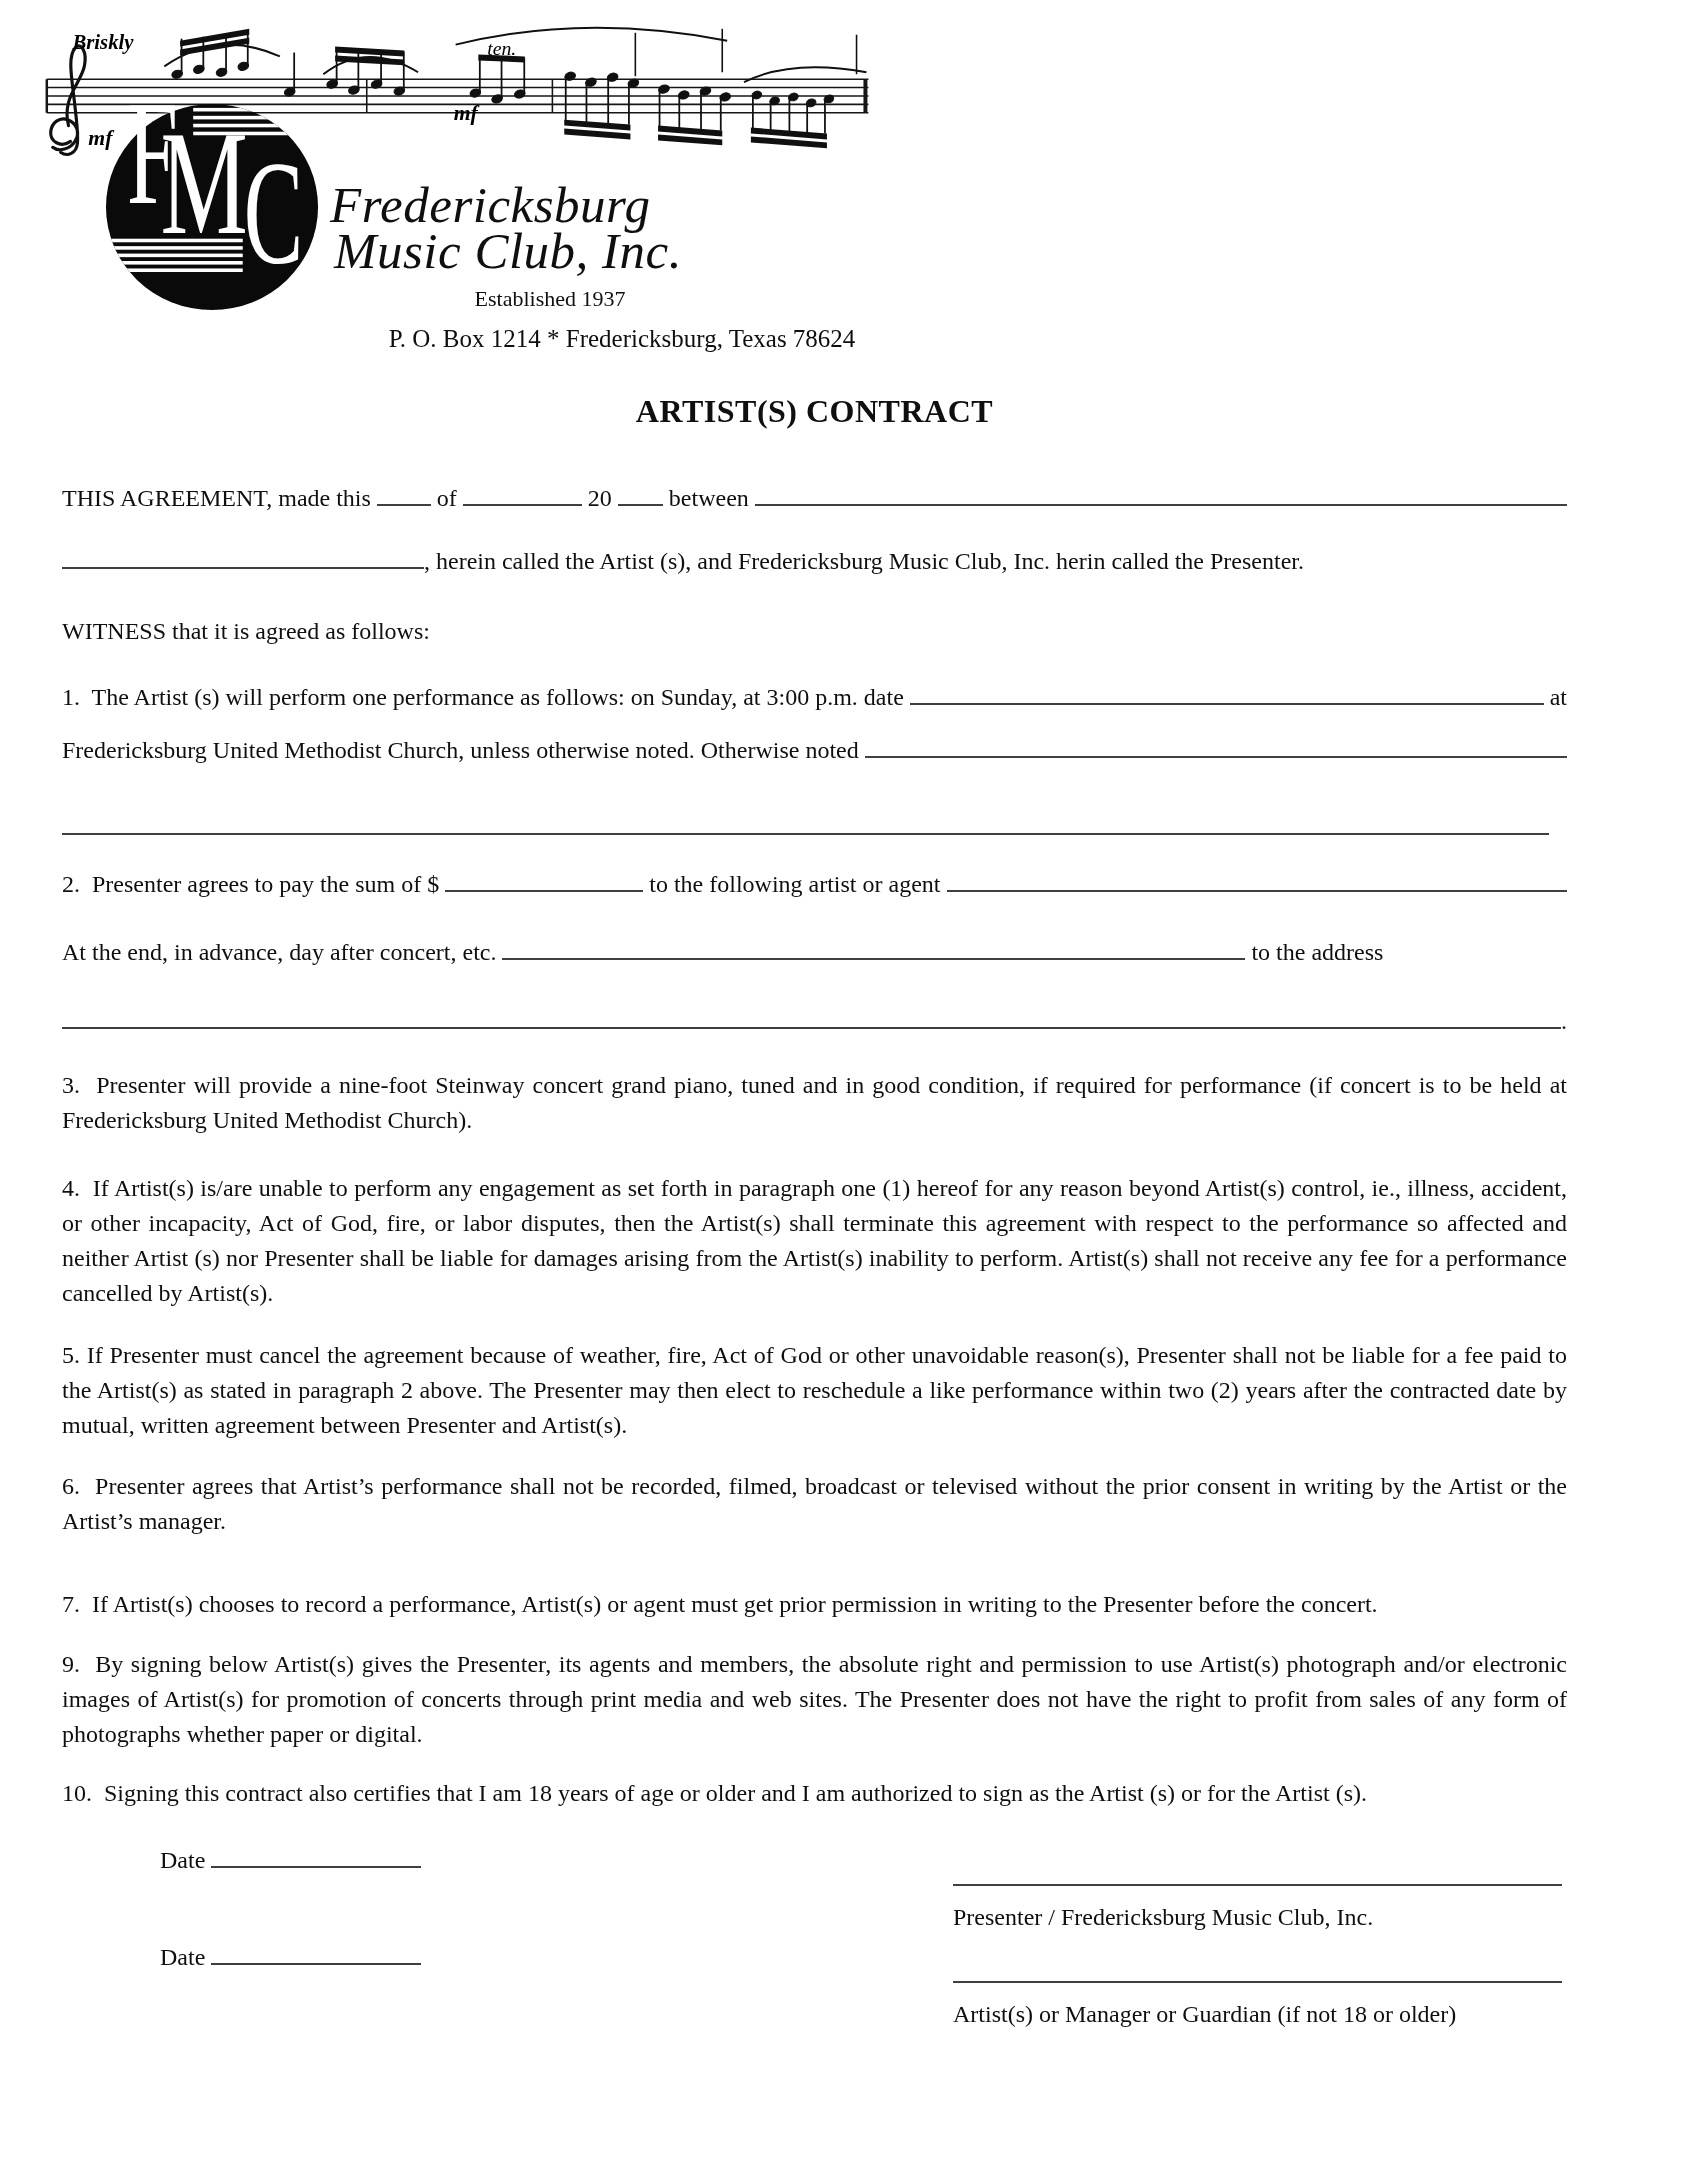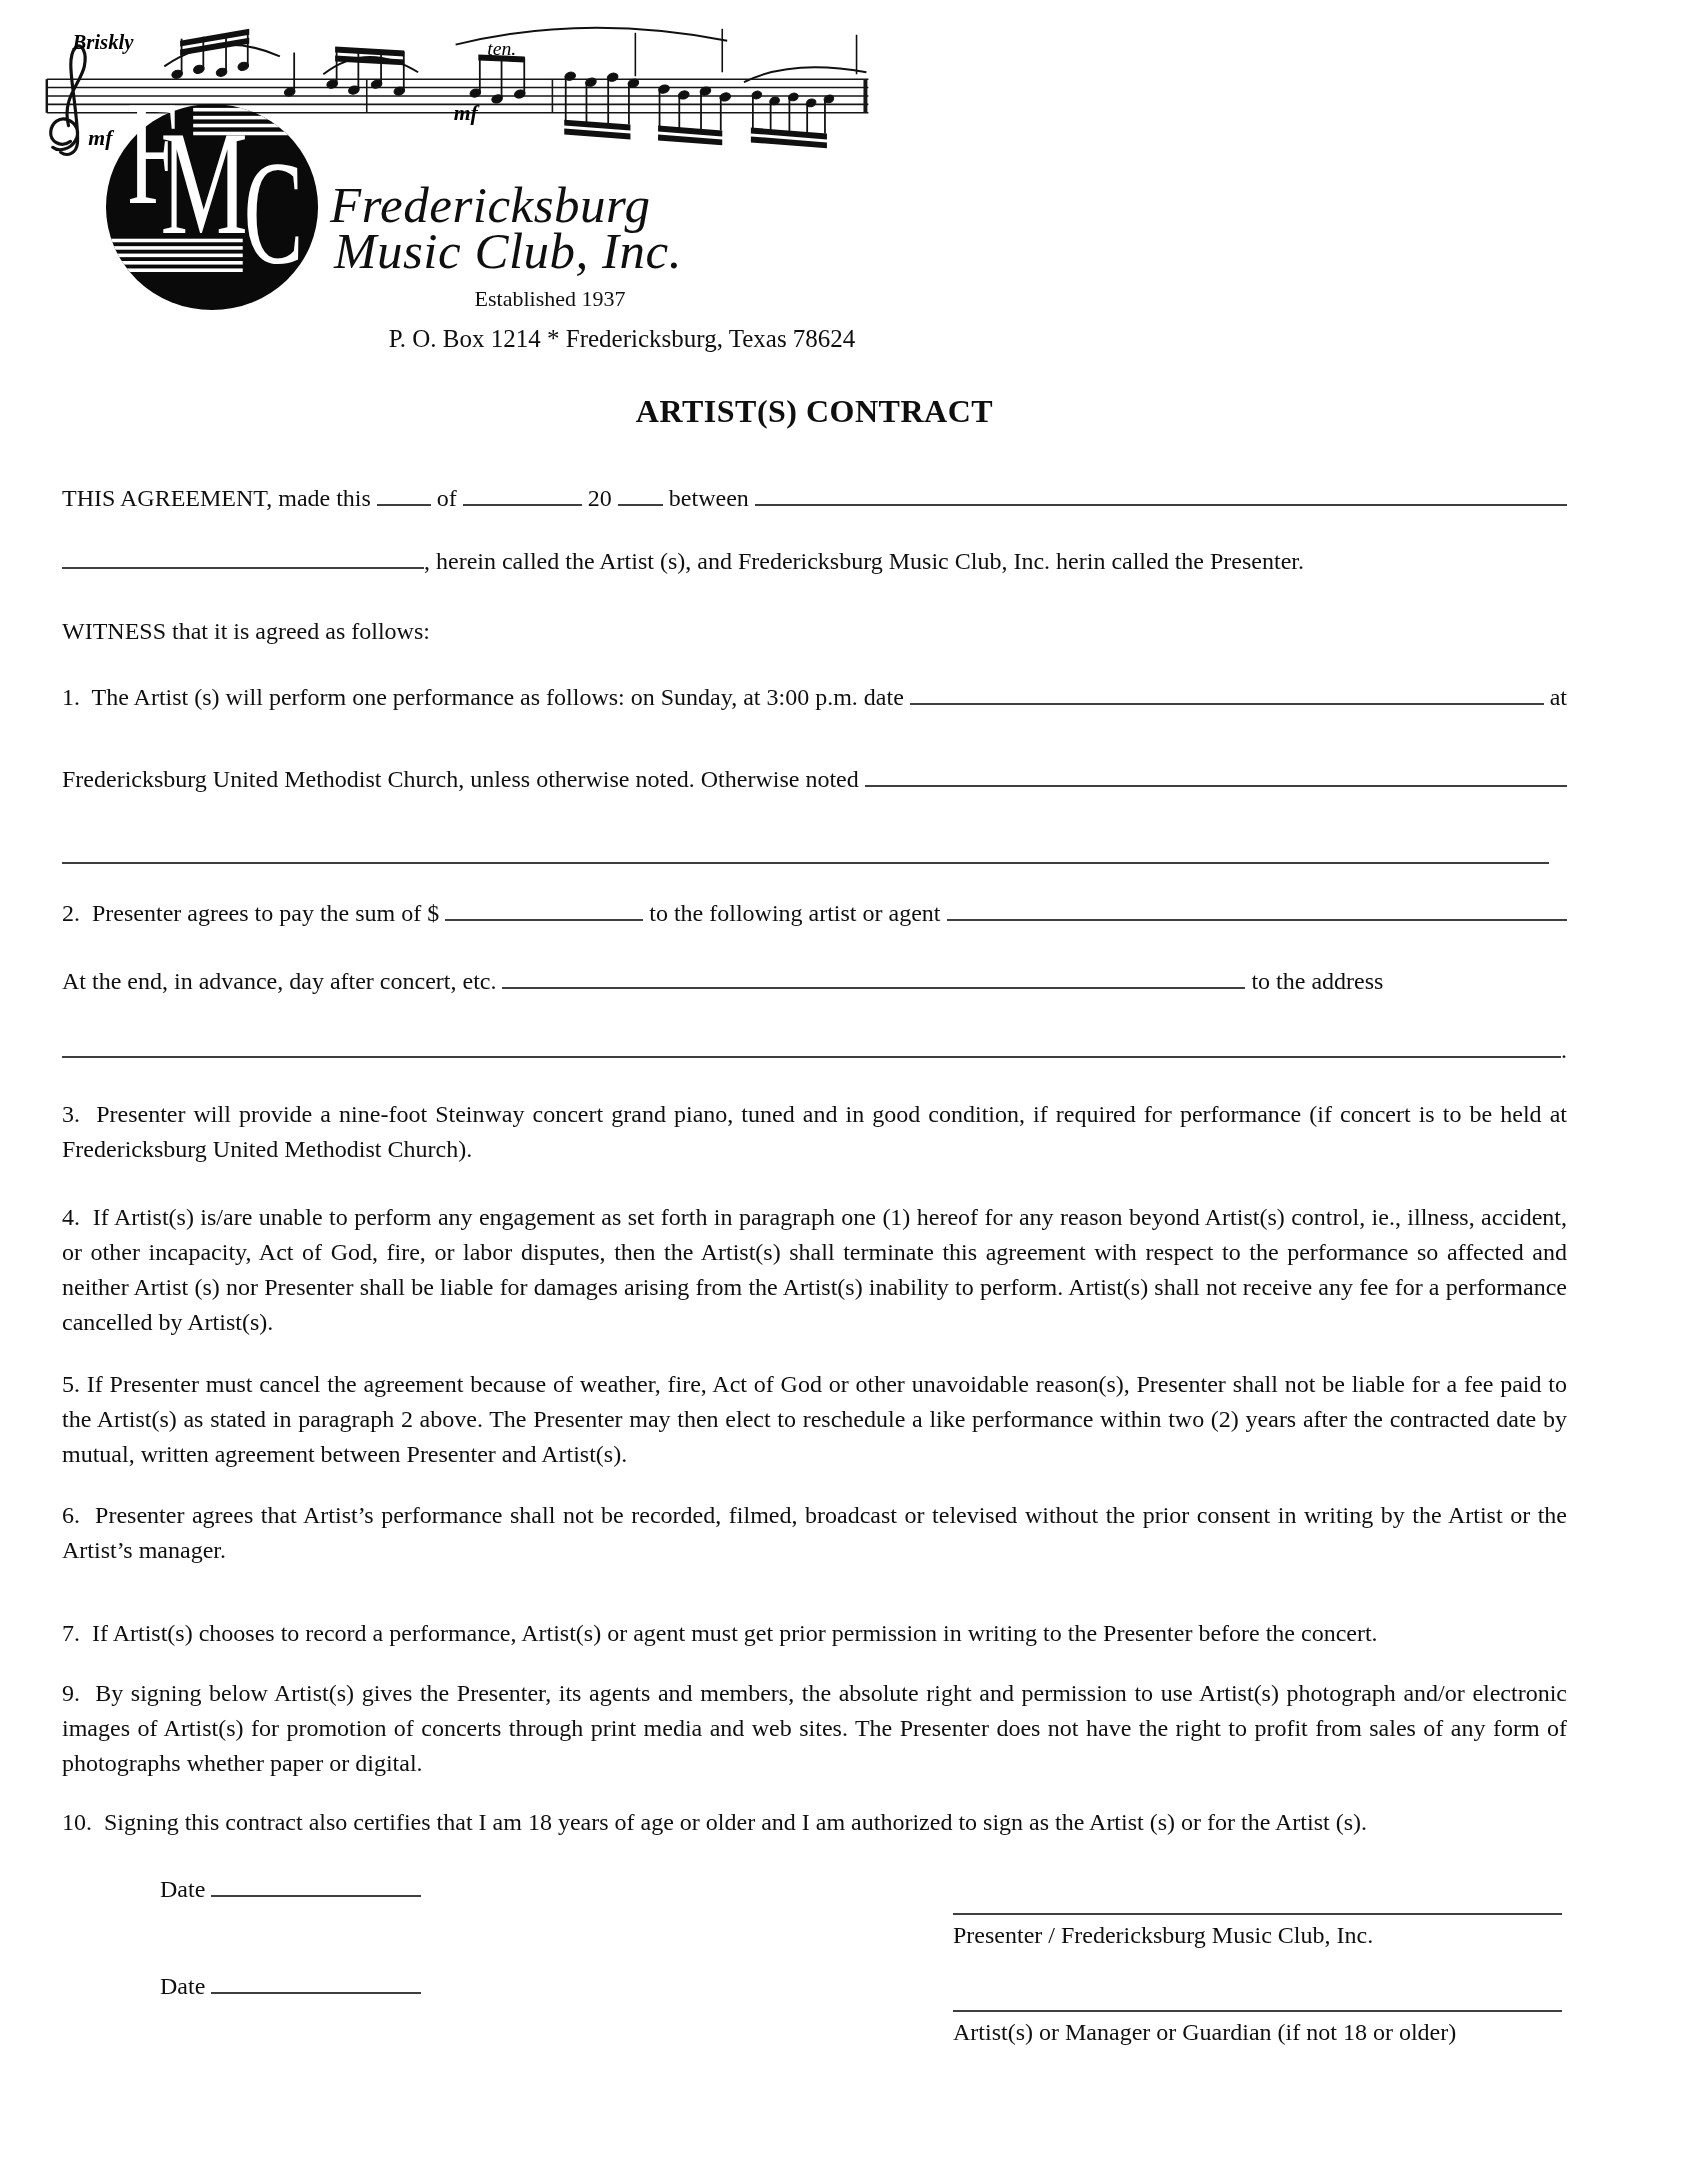--- a/index.html
+++ b/index.html
@@ -23,21 +23,21 @@
     flex:none;height:5px;margin-bottom:-4px;
     border-bottom:2px solid #3f3f3f;
   }
   .fill{flex:1;}
   .para{text-align:justify;margin:0;}
   .rule-solo{height:0;border-top:2px solid #3f3f3f;width:1487px;}
   .sigrow{position:relative;height:97px;padding-left:98px;box-sizing:border-box;}
   .dateline{display:flex;align-items:baseline;white-space:pre;width:327px;}
   .sigblock{position:absolute;left:891px;width:609px;}
   .sigline{height:0;border-top:2px solid #3f3f3f;width:609px;}
-  .siglabel{font-size:24px;line-height:34px;padding-top:3px;white-space:nowrap;}
+  .siglabel{font-size:24px;line-height:34px;padding-top:14px;white-space:nowrap;}
   
   .svg-serif{font-family:"Liberation Serif", serif;}
 </style>
 </head>
 <body>
 
 <svg class="abs" style="left:30px;top:15px;" width="871" height="158" viewBox="0 0 880 160">
 
   <g stroke="#161616" stroke-width="1.6">
     <line x1="16" y1="65" x2="848" y2="65"></line>
@@ -185,21 +185,21 @@
     <span class="blank fill"></span>
   </div>
 
   <div class="line" style="margin-bottom:35px;">
     <span class="blank" style="width:362px;"></span>
     <span>, herein called the Artist (s), and Fredericksburg Music Club, Inc. herin called the Presenter.</span>
   </div>
 
   <div class="para" style="margin-bottom:31px;">WITNESS that it is agreed as follows:</div>
 
-  <div class="line" style="margin-bottom:47px;">
+  <div class="line" style="margin-bottom:18px;">
     <span>1.&nbsp; The Artist (s) will perform one performance as follows: on Sunday, at 3:00 p.m. date </span>
     <span class="blank fill"></span>
     <span> at</span>
   </div>
 
   <div class="line">
     <span>Fredericksburg United Methodist Church, unless otherwise noted. Otherwise noted </span>
     <span class="blank fill"></span>
   </div>
 

